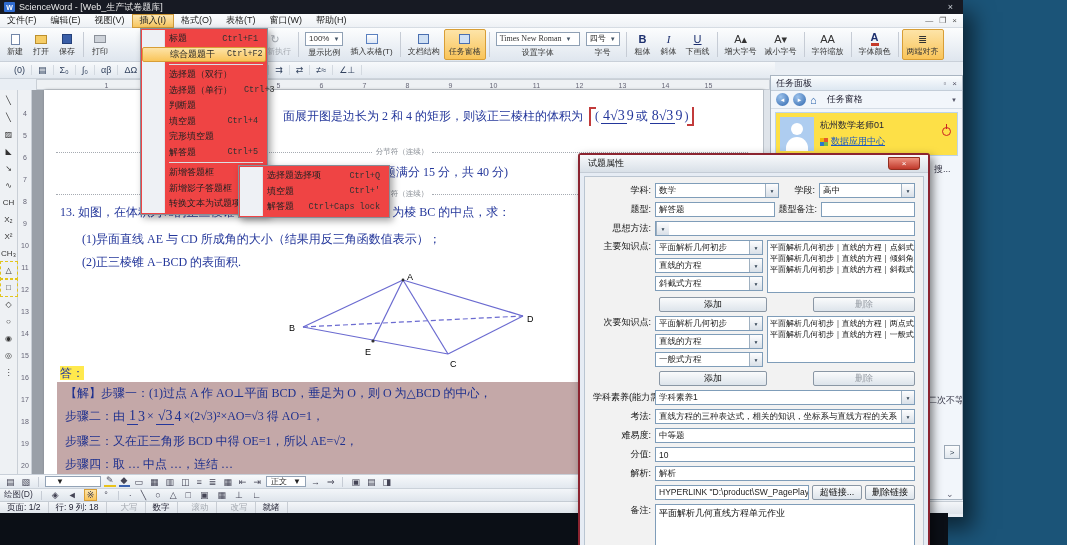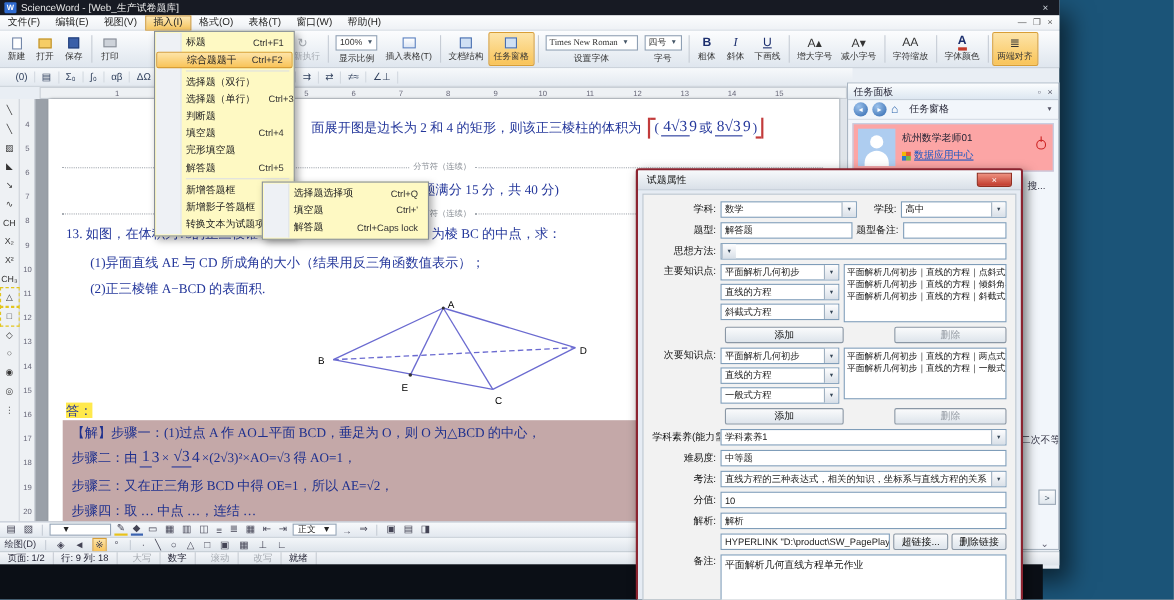--- a/index.html
+++ b/index.html
@@ -57,41 +57,41 @@
   .redbox:before,.redbox:after{content:"";position:absolute;width:5px;height:2px;background:#c23b3b;}
   .redbox:before{left:0;top:0;} .redbox:after{right:0;bottom:0;}
   .secbreak{position:absolute;left:8px;width:700px;display:flex;align-items:center;font-size:7.5px;color:#8a8f96;}
   .secbreak .dots{flex:1;border-bottom:1px dotted #a6abb2;margin:0 4px;height:1px;}
   .hl-y{background:#ffe94d;}
   .solblock{position:absolute;left:13px;top:292px;width:572px;height:92px;background:#c4a8a8;padding:3px 8px;overflow:hidden;font-family:"Liberation Serif","DejaVu Serif",serif;font-size:12px;color:#1e308e;}
   .solblock .sline{margin-bottom:6px;white-space:nowrap;}
   .sol2{display:flex;align-items:center;gap:2px;margin:4px 0 8px;}
 
   
-  .menu{position:absolute;background:#fef9c3;border:1px solid #868e98;box-shadow:3px 3px 7px rgba(0,0,0,.35);z-index:50;padding:2px 1px;}
+  .menu{position:absolute;background:#ef4444;border:1px solid #868e98;box-shadow:3px 3px 7px rgba(0,0,0,.35);z-index:50;padding:2px 1px;font-family:Liberation Mono, monospace;}
   .menu:before{content:"";position:absolute;left:1px;top:1px;bottom:1px;width:22px;background:#eef1f5;border-right:1px solid #e0e4e9;}
   #insert-menu{left:140px;top:28px;width:128px;}
   #insert-submenu{left:238px;top:165px;width:152px;}
   .menu-item{position:relative;display:flex;justify-content:space-between;align-items:center;height:15.5px;padding:0 8px 0 27px;font-size:9px;color:#222;white-space:nowrap;}
   .menu-item .sc{color:#333;margin-left:12px;font-size:8.5px;}
   .menu-item .subarrow{font-size:7px;margin-left:10px;}
   .menu-item.mi-active{height:15.5px;}
   .menu-sep{height:1px;background:#dcdfe4;margin:2px 3px 2px 27px;}
 
   
   .taskpanel{position:absolute;left:770px;top:75px;width:193px;height:425px;background:#f2f6fb;border:1px solid #a9b5c2;z-index:5;}
   .tp-head{height:15px;background:linear-gradient(#fbfdfe,#dde7f1);border-bottom:1px solid #c3cdd8;display:flex;align-items:center;padding:0 5px;font-size:9px;color:#223;gap:37px;}
   .tp-head .tools{margin-left:auto;display:flex;gap:6px;color:#556;font-size:8px;}
   .tp-nav{height:18px;display:flex;align-items:center;gap:4px;padding:0 5px;border-bottom:1px solid #d5dde6;}
   .navball{width:13px;height:13px;border-radius:50%;background:radial-gradient(circle at 35% 30%,#9cc2ec,#2e66ad);color:#fff;font-size:7px;display:flex;align-items:center;justify-content:center;}
   .tp-nav .home{color:#2e66ad;font-size:11px;}
   .tp-nav .panesel{margin-left:6px;color:#223;}
   .tp-nav .car{margin-left:auto;font-size:6px;color:#556;}
   .tp-sec{height:14px;background:linear-gradient(#eef4fa,#dfe9f3);display:flex;align-items:center;padding:0 6px;font-weight:bold;font-size:9px;color:#123;}
-  .tp-card{margin:3px 4px;background:#fca5a5;border:1px solid #bcd4ec;height:44px;display:flex;padding:4px;position:relative;}
+  .tp-card{margin:3px 4px;background:#fde047;border:1px solid #bcd4ec;height:44px;display:flex;padding:4px;position:relative;}
   .avatar{width:34px;height:34px;background:#aecdf0;position:relative;overflow:hidden;margin-right:6px;}
   .avatar:before{content:"";position:absolute;left:11px;top:6px;width:12px;height:12px;border-radius:50%;background:#fff;}
   .avatar:after{content:"";position:absolute;left:6px;top:20px;width:22px;height:14px;border-radius:11px 11px 0 0;background:#fff;}
   .tp-name{font-size:9px;color:#223;margin:2px 0 3px;}
   .tp-link{color:#1a57c2;text-decoration:underline;font-size:9px;display:flex;align-items:center;gap:3px;}
   .minigrid{width:8px;height:8px;display:inline-block;background:conic-gradient(#e4572e 0 25%,#7ab648 0 50%,#2e78c8 0 75%,#f2b705 0);}
   .power{position:absolute;right:6px;top:14px;width:9px;height:9px;border:1.5px solid #cc2222;border-radius:50%;}
   .power:before{content:"";position:absolute;left:2.5px;top:-4px;width:1.5px;height:5px;background:#cc2222;}
   .sliver{position:absolute;z-index:7;font-size:9px;color:#334;white-space:nowrap;overflow:hidden;}
   .sliver-btn{position:absolute;z-index:7;width:16px;height:14px;border:1px solid #9aa7b5;background:linear-gradient(#fbfcfd,#e0e7ee);font-size:8px;display:flex;align-items:center;justify-content:center;color:#345;}
@@ -670,31 +670,31 @@
       <button class="dbtn kdel disabled">删除</button>
     </div>
     <div class="drow">
       <span class="dlabel">学科素养(能力需</span>
       <span class="dselect" style="flex:1">
           <span class="dval">学科素养1</span>
           <span class="dar"></span>
         </span>
     </div>
     <div class="drow">
-      <span class="dlabel">难易度:</span>
-      <span class="dinput" style="flex:1">中等题</span>
-    </div>
-    <div class="drow">
       <span class="dlabel">考法:</span>
       <span class="dselect" style="flex:1">
           <span class="dval">直线方程的三种表达式，相关的知识，坐标系与直线方程的关系</span>
           <span class="dar"></span>
         </span>
     </div>
     <div class="drow">
+      <span class="dlabel">难易度:</span>
+      <span class="dinput" style="flex:1">中等题</span>
+    </div>
+    <div class="drow">
       <span class="dlabel">分值:</span>
       <span class="dinput" style="flex:1">10</span>
     </div>
     <div class="drow">
       <span class="dlabel">解析:</span>
       <span class="dinput" style="flex:1">解析</span>
     </div>
     <div class="drow">
       <span class="dlabel"></span>
       <span class="dinput" style="flex:1;overflow:hidden;white-space:nowrap;">HYPERLINK "D:\product\SW_PagePlayer说明书_Help\Skill\Skill演</span>

